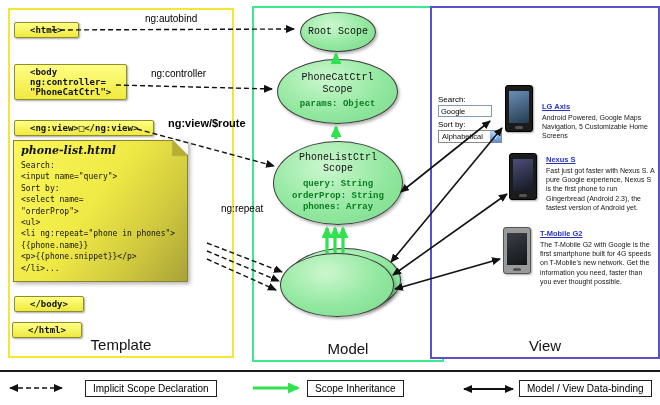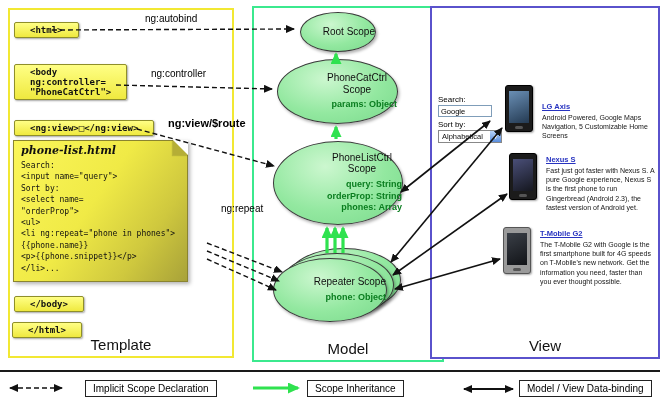--- a/index.html
+++ b/index.html
@@ -28,21 +28,21 @@
         border:1px solid #8a8430;box-shadow:2px 2px 4px rgba(0,0,0,.3);}
   .note-fold{position:absolute;top:-1px;right:-1px;width:0;height:0;border-style:solid;
         border-width:0 15px 15px 0;border-color:#ffffff #ffffff #b5ae36 #b5ae36;
         box-shadow:-1px 1px 1px rgba(0,0,0,.15);}
   .note-title{font:italic bold 11px "DejaVu Serif",serif;color:#101010;margin-bottom:3px;}
   .code-line{font:8px "DejaVu Sans Mono",monospace;line-height:11.4px;color:#101010;white-space:pre;}
   
   .scope{position:absolute;border-radius:50%;border:1px solid #3a3a3a;z-index:2;
          background:radial-gradient(ellipse at 40% 30%,#ccf7cf 0%,#93e8a0 55%,#79d98b 100%);
          box-shadow:1.5px 2px 3px rgba(0,0,0,.3);
-         display:flex;flex-direction:column;align-items:flex-end;justify-content:center;text-align:center;}
+         display:flex;flex-direction:column;align-items:center;justify-content:center;text-align:center;font-family:Liberation Mono, monospace;}
   .scope-name{font-size:10px;color:#101010;line-height:1.15;max-width:80px;}
   .scope-prop{font-weight:bold;font-size:9px;color:#0a7d1f;line-height:1.3;}
   .sc-root{left:300px;top:12px;width:74px;height:38px;}
   .sc-phonecat{left:277px;top:59px;width:119px;height:63px;}
   .sc-phonelist{left:273px;top:141px;width:128px;height:82px;}
   .sc-rep-b2{left:287px;top:248px;width:112px;height:62px;}
   .sc-rep-b1{left:280px;top:253px;width:112px;height:62px;}
   .sc-repeater{left:273px;top:258px;width:112px;height:62px;}
   .gap4{margin-top:4px;}
   
@@ -132,24 +132,20 @@
     <div class="scope-prop gap4">params: Object</div>
   </div>
   <div class="scope sc-phonelist">
     <div class="scope-name">PhoneListCtrl Scope</div>
     <div class="scope-prop gap4">query: String</div>
     <div class="scope-prop">orderProp: String</div>
     <div class="scope-prop">phones: Array</div>
   </div>
   <div class="scope sc-rep-b2"></div>
   <div class="scope sc-rep-b1"></div>
-  <div class="scope sc-repeater">
-    <div class="scope-name">Repeater Scope</div>
-    <div class="scope-prop gap4">phone: Object</div>
-  </div>
 
   <div class="alabel al-autobind">ng:autobind</div>
   <div class="alabel al-controller">ng:controller</div>
   <div class="alabel al-viewroute">ng:view/$route</div>
   <div class="alabel al-repeat">ng:repeat</div>
 
   <div class="v-label vl-search">Search:</div>
   <input class="search-input" value="Google" style="">
   <div class="v-label vl-sort">Sort by:</div>
   <div class="sel">

